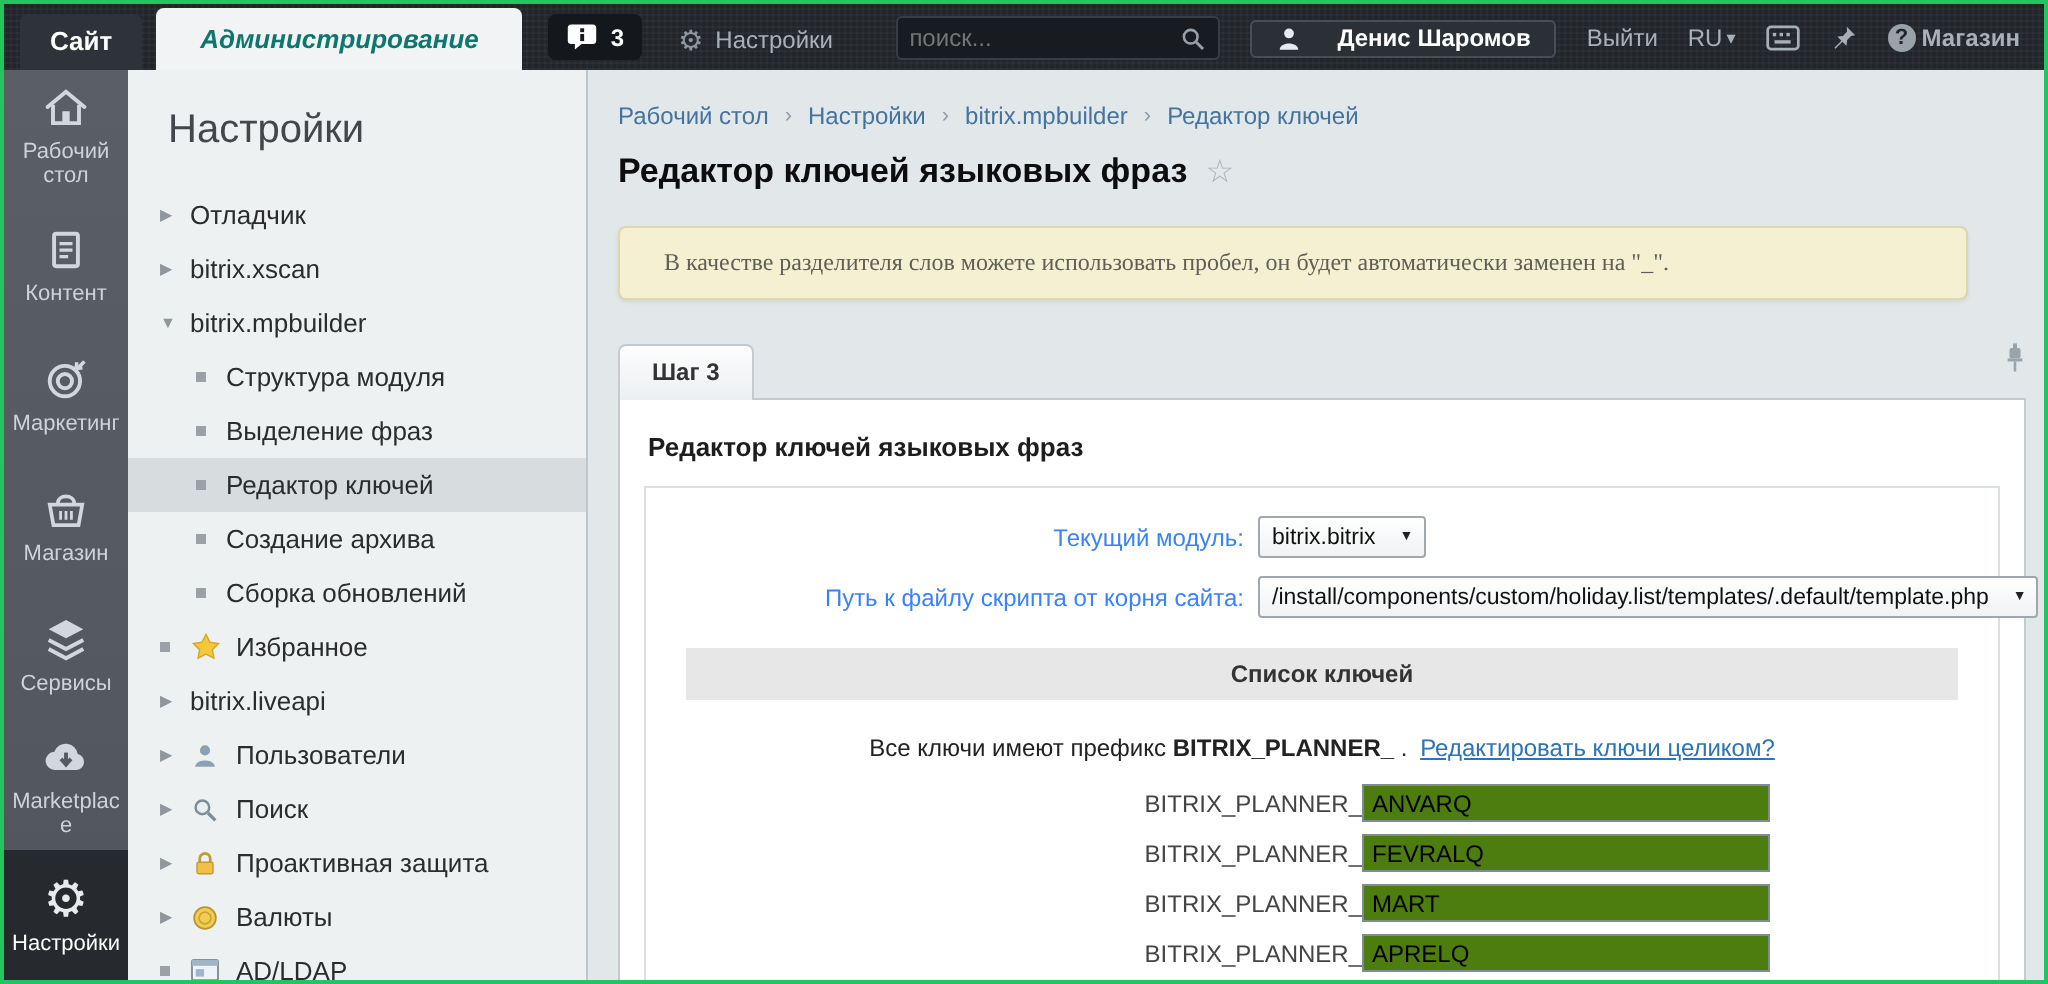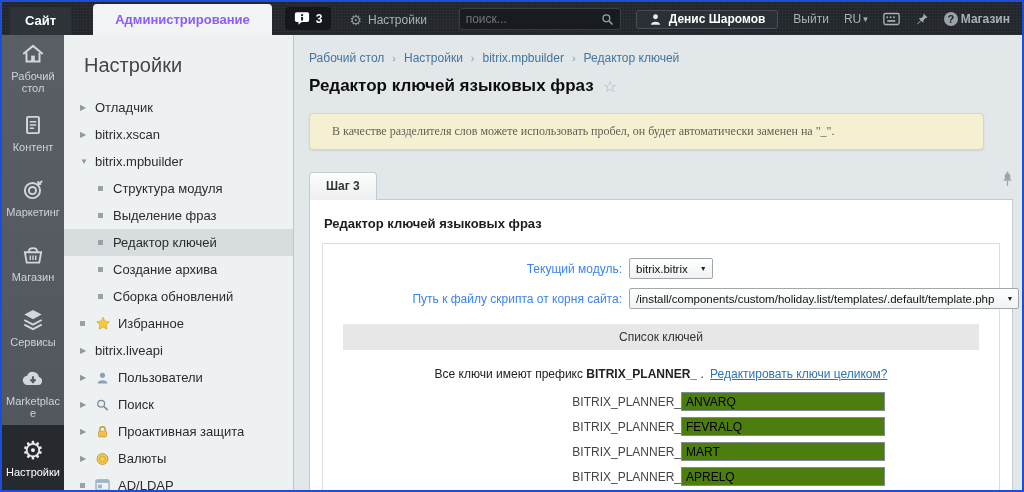--- a/index.html
+++ b/index.html
@@ -1,35 +1,35 @@
 <!DOCTYPE html>
 <html><head>
 <meta charset="utf-8">
 <style>
   * { box-sizing: border-box; margin: 0; padding: 0; }
   html,body { width:1024px; height:492px; overflow:hidden; background:#fff;
     font-family:"Liberation Sans", sans-serif; }
-  .app { width:1024px; height:492px; border:2px solid #1d4ed8; display:flex; flex-direction:column; overflow:hidden; background:#e2e7ea; }
+  .app { width:1024px; height:492px; border:2px solid #22c55e; display:flex; flex-direction:column; overflow:hidden; background:#e2e7ea; }
 
   
   .topbar { height:33px; flex:0 0 33px; background:#22262b;
     background-image:repeating-linear-gradient(0deg, rgba(255,255,255,.03) 0 1px, transparent 1px 3px),
                      repeating-linear-gradient(90deg, rgba(255,255,255,.022) 0 1px, transparent 1px 3px);
     display:flex; align-items:flex-end; }
   .tab { border-radius:4px 4px 0 0; font-size:13px; font-weight:bold; padding:6px 15px 7px; cursor:pointer; white-space:nowrap; }
   .tab-site { margin-left:8px; background:#2e3339; color:#fff; }
-  .tab-admin { margin-left:22px; background:#f2f3f4; color:#8b5cf6; padding:8px 22px 8px; }
+  .tab-admin { margin-left:7px; background:#f2f3f4; color:#0f766e; padding:8px 22px 8px;font-style:italic; }
   .notif { display:flex; align-items:center; gap:6px; background:#14171c; border-radius:4px; padding:4px 9px; margin:0 0 5px 13px; cursor:pointer; }
   .notif-count { color:#fff; font-size:12px; font-weight:bold; }
   .topset { display:flex; align-items:center; gap:6px; color:#a9b1b8; font-size:12px; margin:0 0 8px 18px; cursor:pointer; }
   .topset .gear { font-size:14px; color:#8f979e; line-height:1; }
   .top-right { margin-left:auto; display:flex; align-items:center; gap:15px; padding-right:12px; margin-bottom:5px; }
   .search { display:flex; align-items:center; background:#181c20; border:1px solid #383e45; border-radius:3px; height:22px; width:162px; padding:0 6px; }
   .search input { flex:1; background:transparent; border:none; outline:none; color:#8d959c; font-size:12px; font-family:"Liberation Sans",sans-serif; width:100px; }
-  .userbtn { display:flex; align-items:center; gap:7px; background:#2b3036; border:1px solid #474e56; border-radius:3px; height:19px; padding:0 12px; color:#fff; font-size:12px; font-weight:bold; cursor:pointer; white-space:nowrap; }
+  .userbtn { display:flex; align-items:center; gap:18px; background:#2b3036; border:1px solid #474e56; border-radius:3px; height:19px; padding:0 12px; color:#fff; font-size:12px; font-weight:bold; cursor:pointer; white-space:nowrap; }
   .toplink { color:#a9b1b8; font-size:12px; cursor:pointer; text-decoration:none; white-space:nowrap; }
   .lang { color:#a9b1b8; font-size:12px; cursor:pointer; display:flex; align-items:center; gap:2px; }
   .lang .caret { font-size:9px; }
   .ticon { display:inline-flex; cursor:pointer; }
   .help { display:flex; align-items:center; gap:3px; color:#a9b1b8; font-size:12px; font-weight:bold; cursor:pointer; }
   .qmark { width:14px; height:14px; border-radius:50%; background:#9aa2a9; color:#22262b; font-size:11px; font-weight:bold; display:flex; align-items:center; justify-content:center; }
 
   
   .body { flex:1; display:flex; min-height:0; }
 
@@ -64,21 +64,21 @@
   .tabs-row { margin:21px 9px 0 0; display:flex; align-items:flex-start; position:relative; height:28px; }
   .step-tab { background:linear-gradient(#fdfdfd,#eceff1); border:1px solid #c4cbd0; border-bottom:none; border-radius:4px 4px 0 0; font-size:12px; font-weight:bold; color:#333; padding:6px 16px 7px; position:relative; top:1px; z-index:2; cursor:pointer; }
   .panel-pin { margin-left:auto; margin-bottom:4px; cursor:pointer; display:inline-flex; }
   .panel { margin-right:9px; background:#fff; border:1px solid #c4cbd0; padding:12px 12px 0; height:300px; position:relative; z-index:1; }
   .panel h3 { font-size:13px; font-weight:bold; color:#1d1d1d; margin:4px 0 12px 2px; }
   .form-box { border:1px solid #dadfe2; padding-top:14px; height:260px; }
   .frow { display:flex; align-items:center; margin-bottom:9px; }
   .frow label { width:306px; flex:0 0 306px; text-align:right; padding-right:7px; font-size:12px; color:#3b82f6; }
   .select { display:inline-flex; align-items:center; border:1px solid #a0a8ae; height:21px; background:linear-gradient(#fff,#f0f2f3); border-radius:2px; padding:0 5px 0 6px; font-size:11.5px; color:#111; gap:12px; cursor:pointer; white-space:nowrap; }
   .sel-arrow { font-size:7px; color:#222; }
-  .keys-header { margin:15px 20px 0; background:#e7e7e7; text-align:center; font-size:12px; font-weight:normal; color:#333; padding:6px 0; }
+  .keys-header { margin:15px 20px 0; background:#e7e7e7; text-align:center; font-size:12px; font-weight:bold; color:#333; padding:6px 0; }
   .prefix-line { text-align:center; font-size:12px; color:#222; margin:17px 0 11px; }
   .prefix-line b { font-weight:bold; }
   .edit-link { color:#2e73b4; text-decoration:underline; cursor:pointer; margin-left:3px; }
   .key-row { display:flex; align-items:center; margin-bottom:6px; }
   .key-row label { width:358px; flex:0 0 358px; text-align:right; font-size:12px; color:#444; }
   .key-row input { width:204px; height:19px; border:1px solid #7f8c95; font-size:12px; padding:1px 4px; color:#000; font-family:"Liberation Sans",sans-serif; outline:none; background:#4d7c0f; }
 </style>
 </head>
 <body>
 

